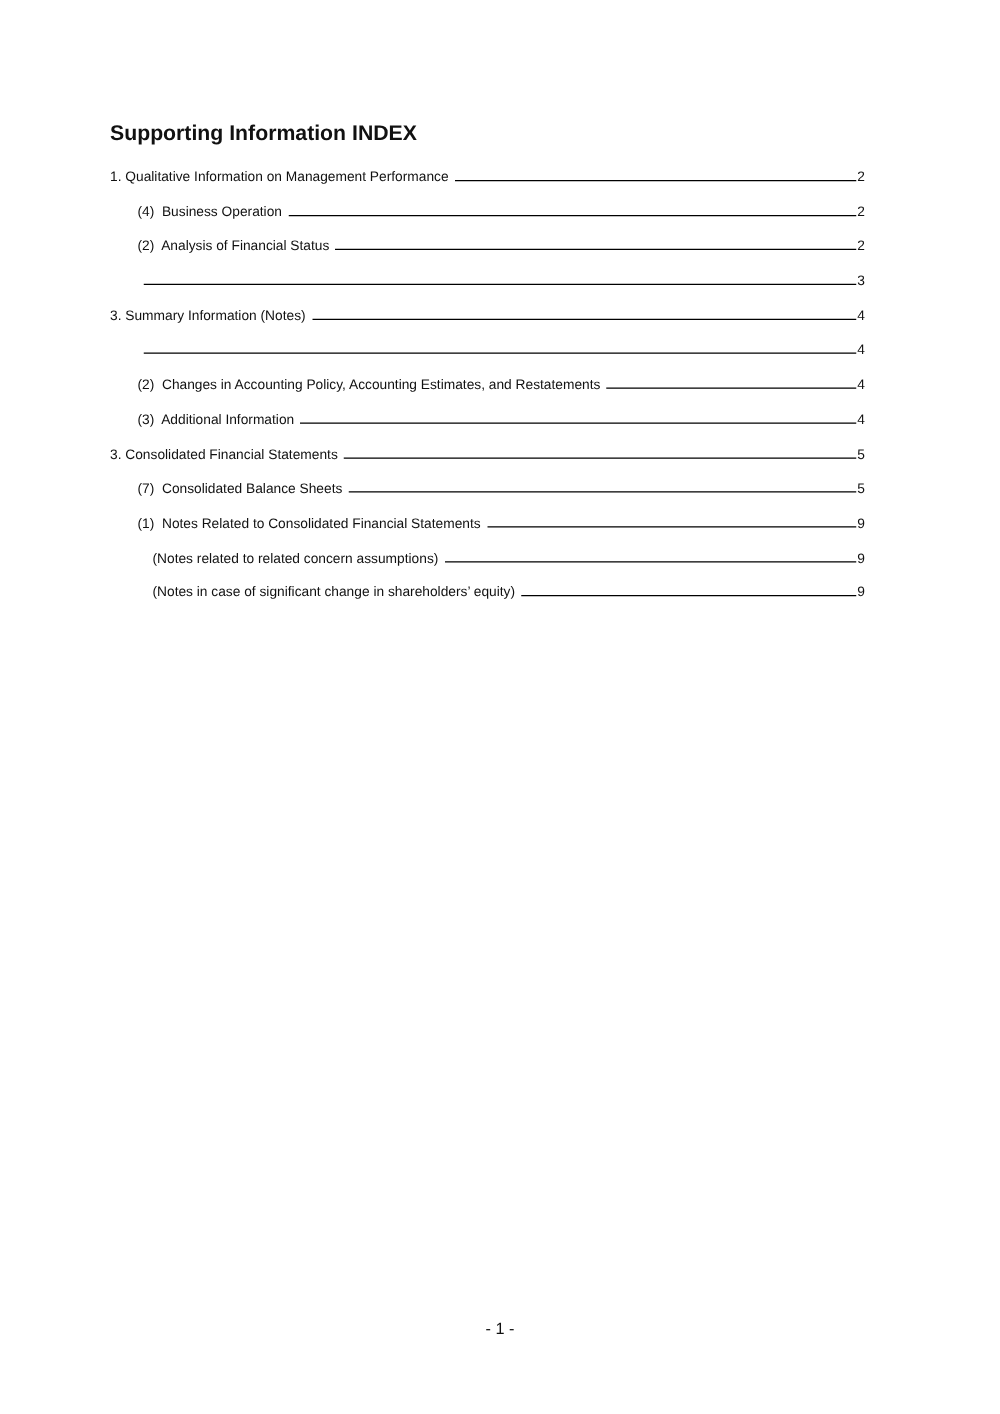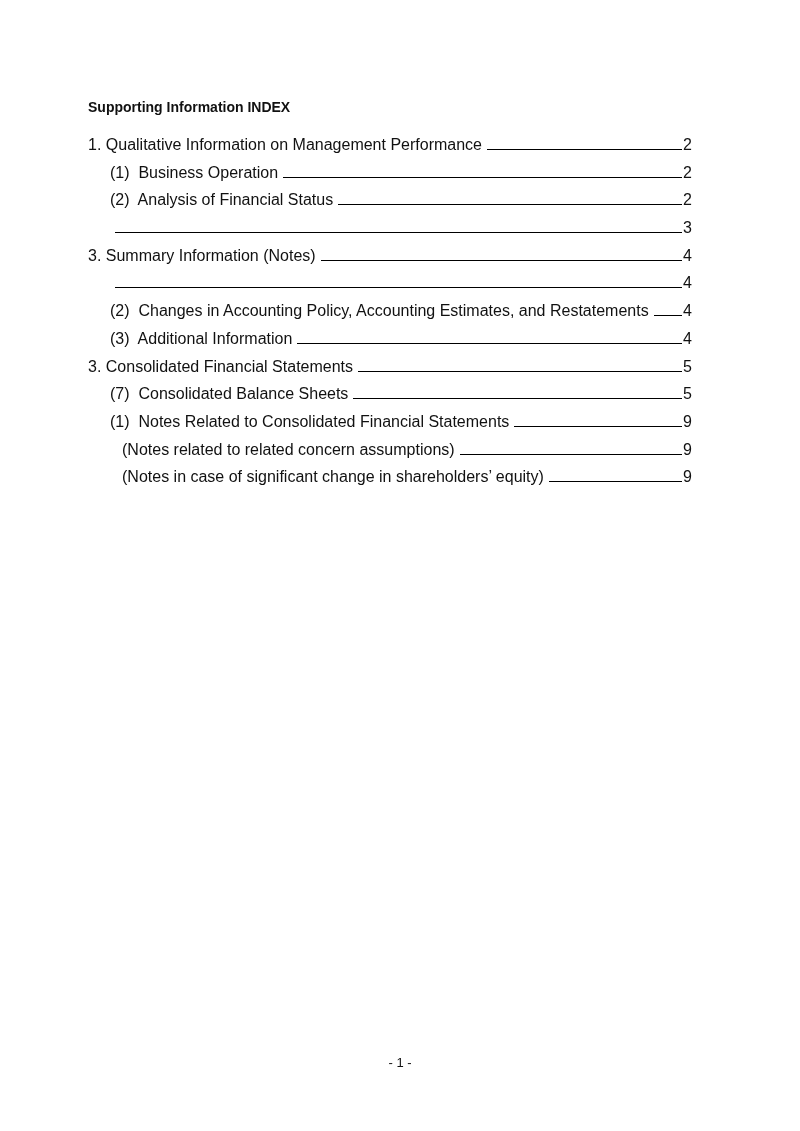--- a/index.html
+++ b/index.html
@@ -23,36 +23,36 @@
     height: 1131px;
     background: #ffffff;
   }
   .content {
     position: absolute;
     top: 99px;
     left: 88px;
     width: 604px;
   }
   .doc-title {
-    font-size: 14px;
+    font-size: 17px;
     font-weight: bold;
     color: #111111;
     line-height: 16px;
     margin: 0 0 0 0;
   }
   .toc {
     margin-top: 12px;
   }
   .row {
     display: flex;
     align-items: baseline;
     height: 27.7px;
     padding-top: 9px;
     box-sizing: border-box;
-    font-size: 16px;
+    font-size: 11px;
   }
   .row .lbl {
     white-space: pre;
     flex: 0 0 auto;
     color: #111111;
   }
   .row .leader {
     flex: 1 1 auto;
     border-bottom: 1px solid #000000;
     margin: 0 1px 0 5px;
@@ -86,21 +86,21 @@
 
     <div class="toc">
 
       <div class="row lvl0">
         <span class="lbl">1. Qualitative Information on Management Performance</span>
         <span class="leader"></span>
         <span class="pg">2</span>
       </div>
 
       <div class="row lvl1">
-        <span class="lbl">(1)  Business Operation</span>
+        <span class="lbl">(4)  Business Operation</span>
         <span class="leader"></span>
         <span class="pg">2</span>
       </div>
 
       <div class="row lvl1">
         <span class="lbl">(2)  Analysis of Financial Status</span>
         <span class="leader"></span>
         <span class="pg">2</span>
       </div>
 

